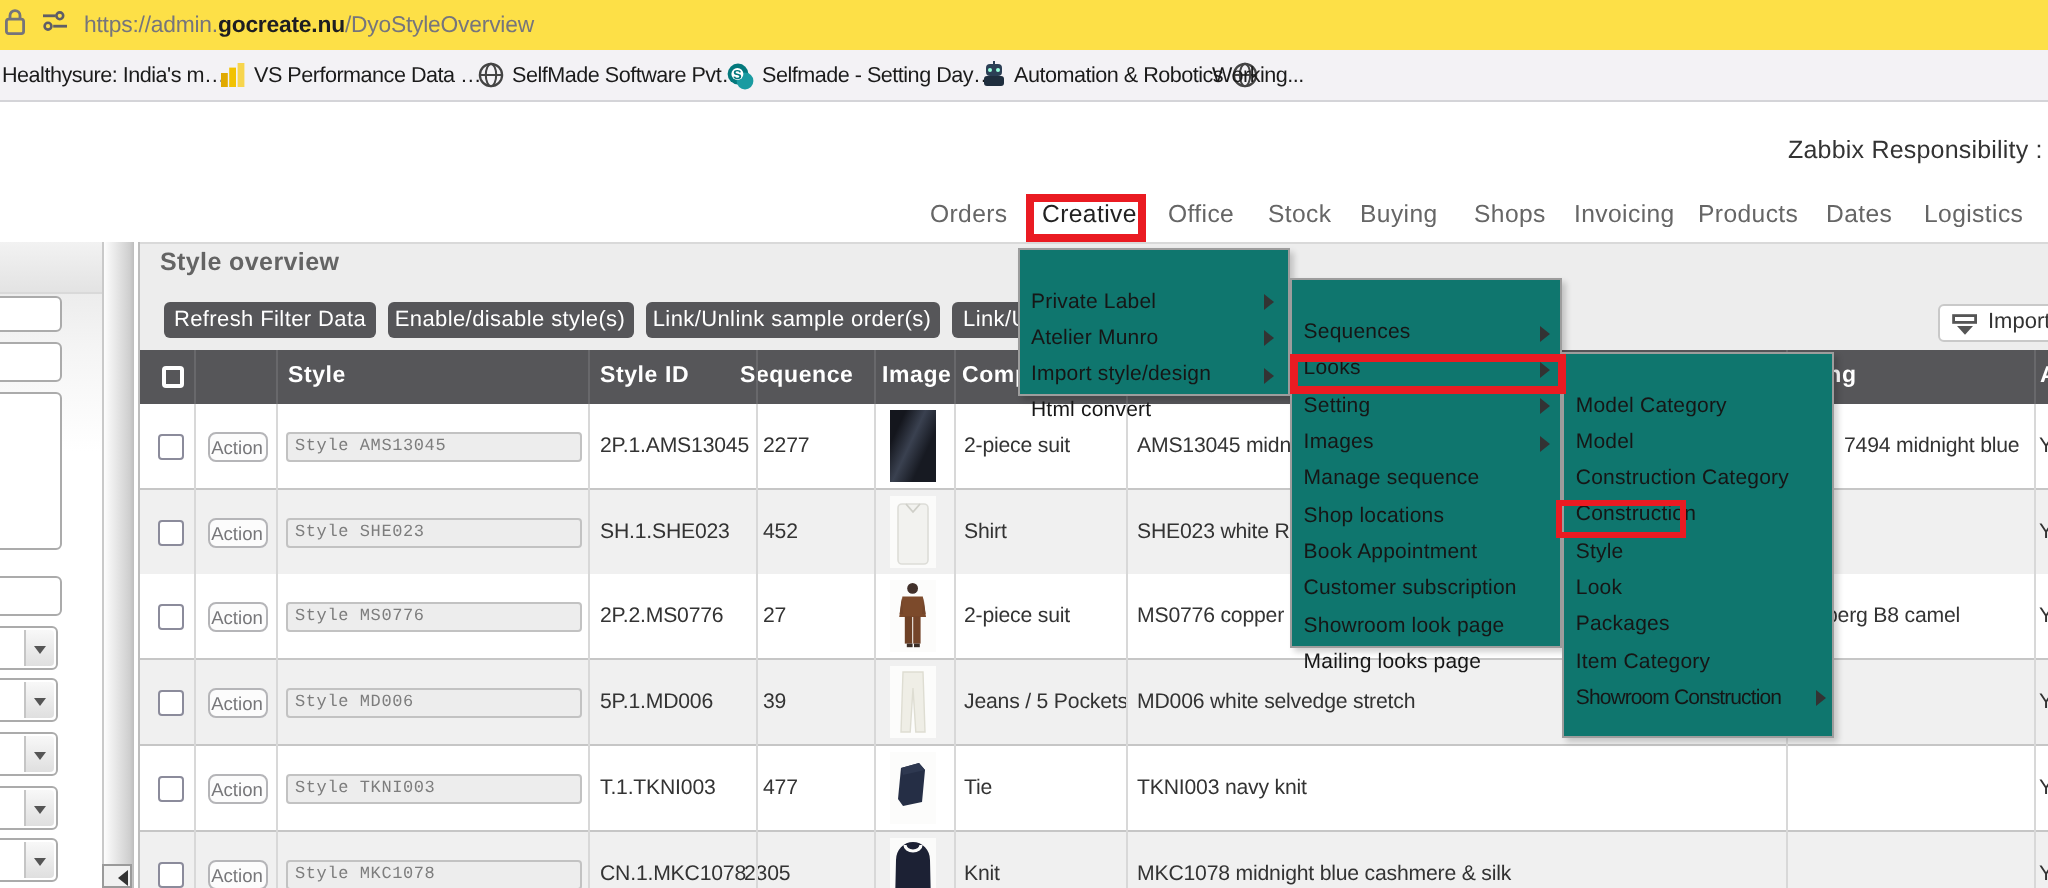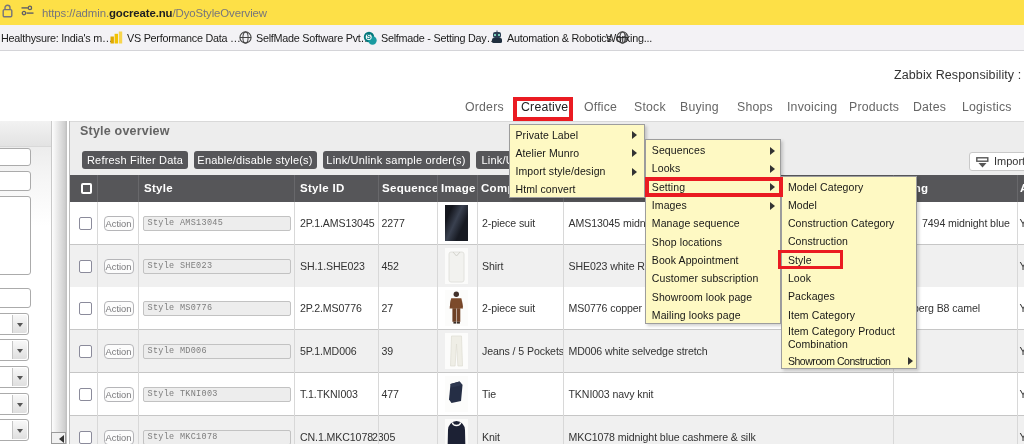--- a/index.html
+++ b/index.html
@@ -44,21 +44,21 @@
   .row.even{background:#f0f0f0;}
   .cb{position:absolute;left:9px;top:15px;width:11px;height:11px;border:1px solid #8b8b9b;border-radius:2px;background:#fff;}
   .act{position:absolute;left:33.5px;top:14px;width:30px;height:15px;border:1px solid #b5b5b8;border-radius:4px;background:#fcfcfc;
        font-size:9.3px;color:#77777a;text-align:center;line-height:14px;box-sizing:border-box;}
   .sinput{position:absolute;left:72.5px;top:14px;width:148px;height:15px;background:#ededed;border:1px solid #c2c2c2;border-radius:2px;
        font-family:"Liberation Mono",monospace;font-size:8.5px;color:#7d7d7d;line-height:13.5px;padding-left:4px;box-sizing:border-box;letter-spacing:0.3px;}
   .cell{position:absolute;top:15px;font-size:10.6px;color:#333;letter-spacing:-0.1px;white-space:nowrap;}
   .colsep{position:absolute;top:202px;width:1px;height:242px;background:#d8d8d8;z-index:5;}
   .img{position:absolute;left:375px;top:3px;width:23px;height:36px;}
   
-  .menu{background:#fef9c3;border:1px solid #9d9d9d;box-shadow:2px 2px 3px rgba(0,0,0,0.18);z-index:40;box-sizing:border-box;padding-top:1px;}
+  .menu{background:#0f766e;border:1px solid #9d9d9d;box-shadow:2px 2px 3px rgba(0,0,0,0.18);z-index:40;box-sizing:border-box;padding-top:17px;}
   .mi{position:relative;height:18.3px;line-height:18.3px;padding-left:6px;font-size:10.5px;color:#161616;letter-spacing:0.1px;white-space:nowrap;}
   .mi .sub{position:absolute;top:5.5px;width:0;height:0;border:4px solid transparent;border-left:5.5px solid #333;}
 </style>
 </head>
 <body>
 
 <div class="abs" id="addrbar">
   <svg class="abs" style="left:2px;top:4px" width="11" height="14" viewBox="0 0 11 14">
     <rect x="1.2" y="5.6" width="8.6" height="7.2" rx="1.2" fill="none" stroke="#75747b" stroke-width="1.4"></rect>
     <path d="M3 5.6 V3.8 a2.5 2.5 0 0 1 5 0 V5.6" fill="none" stroke="#75747b" stroke-width="1.4"></path>
@@ -156,21 +156,21 @@
     <rect x="0.8" y="0.8" width="11" height="3.4" fill="none" stroke="#555" stroke-width="1.4"></rect>
     <path d="M2.5 6 h8 l-4 4.4 z" fill="#555"></path>
   </svg>
   <span>Import</span>
 </div>
 
 <div class="abs" id="thead">
   <div id="hcb"></div>
   <div class="th" style="left:74px;">Style</div>
   <div class="th" style="left:230px;">Style ID</div>
-  <div class="th" style="left:312px;">Sequence</div>
+  <div class="th" style="left:300px;">Sequence</div>
   <div class="th" style="left:371px;">Image</div>
   <div class="th" style="left:411px;">Composition</div>
   <div class="th" style="left:498px;">Description</div>
   <div class="th" style="left:822px;">Lining</div>
   <div class="th" style="left:950px;">Active</div>
   <div class="hsep" style="left:27px;"></div>
   <div class="hsep" style="left:68px;"></div>
   <div class="hsep" style="left:224px;"></div>
   <div class="hsep" style="left:307.5px;"></div>
   <div class="hsep" style="left:366.5px;"></div>
@@ -309,17 +309,16 @@
 </div>
 <div class="abs menu" style="left:780.9px;top:175.5px;width:136px;height:193.5px;">
   <div class="mi">Model Category</div>
   <div class="mi">Model</div>
   <div class="mi">Construction Category</div>
   <div class="mi">Construction</div>
   <div class="mi">Style</div>
   <div class="mi">Look</div>
   <div class="mi">Packages</div>
   <div class="mi">Item Category</div>
-  <div class="mi" style="height:27px;line-height:13px;padding-top:1px;">Item Category Product<br>Combination</div>
   <div class="mi" style="letter-spacing:-0.45px;">Showroom Construction<i class="sub" style="left:126px;letter-spacing:0;"></i></div>
 </div>
 <div class="abs redbox" style="left:645px;top:176.6px;width:138px;height:20px;"></div>
 <div class="abs redbox" style="left:778.3px;top:249.6px;width:65px;height:19.8px;border-width:3px;"></div>
 
 </body></html>

